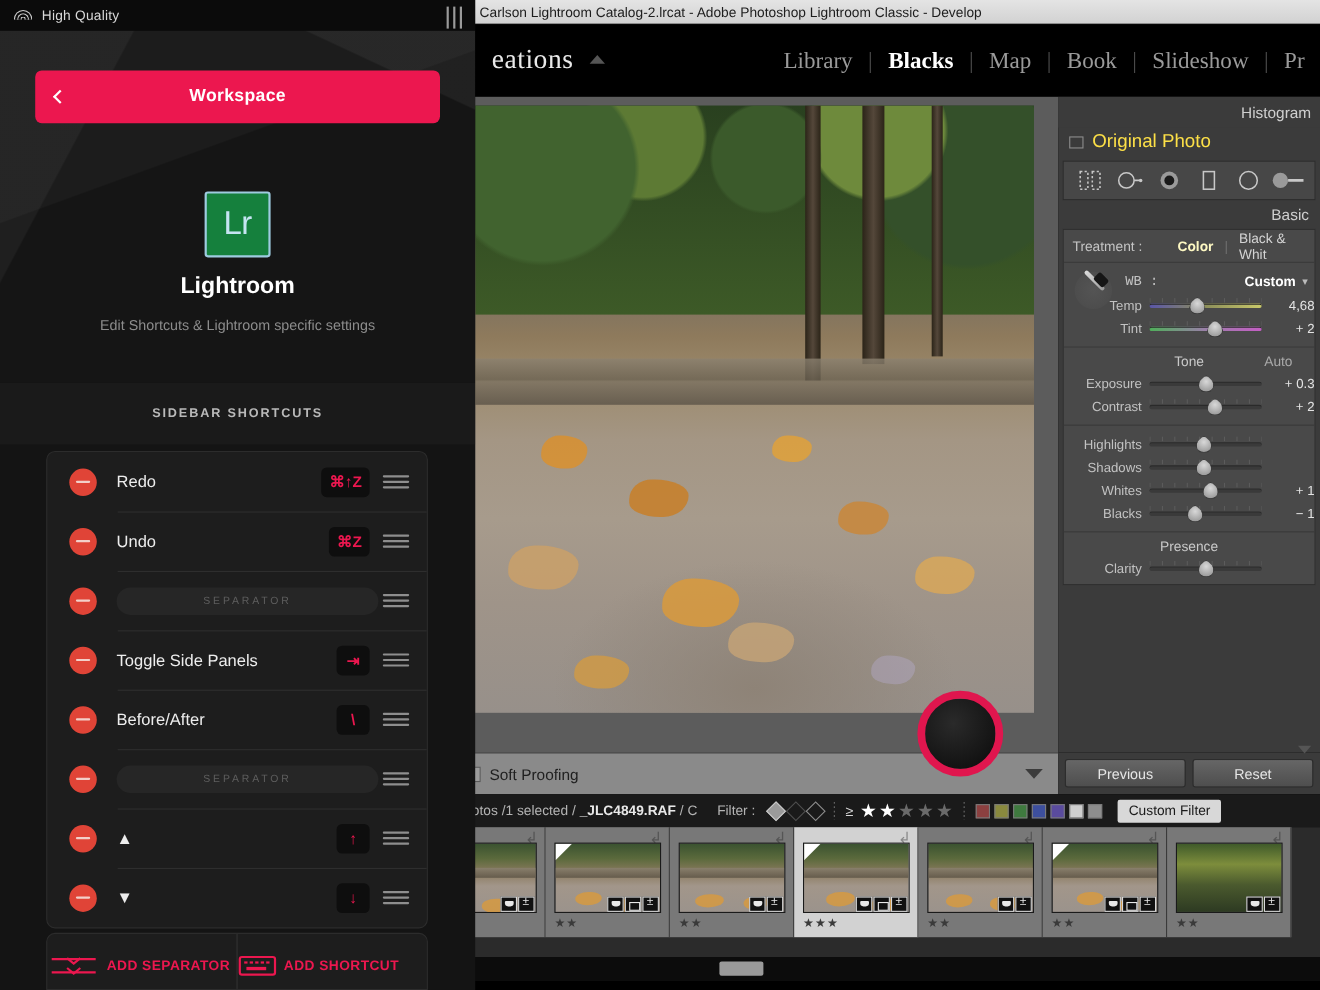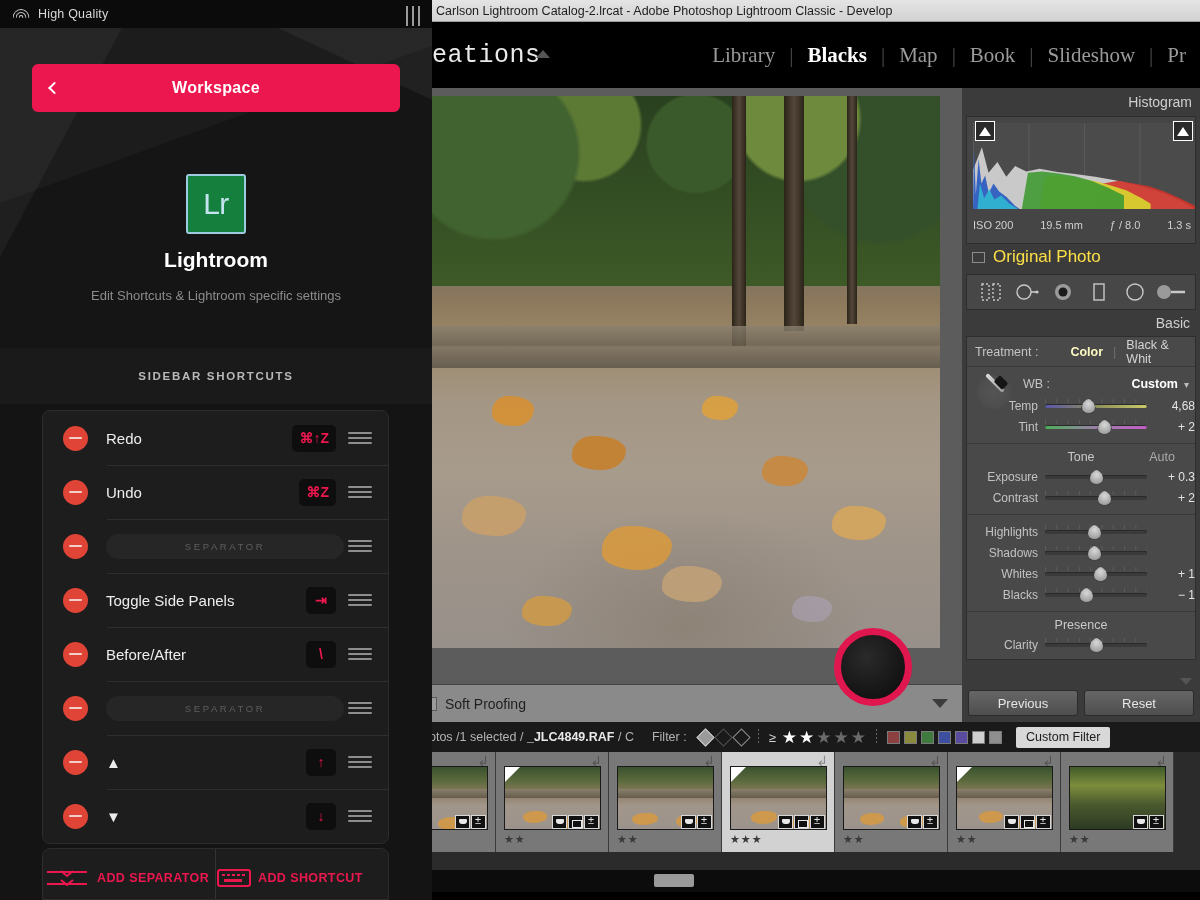--- a/index.html
+++ b/index.html
@@ -125,22 +125,22 @@
     position:absolute; left:0; top:0; width:770px; height:22px;
     background: linear-gradient(#e4e4e4,#d2d2d2); border-bottom:1px solid #9a9a9a;
     display:flex; align-items:center; padding-left:6px;
     color:#1d1d1d; font-size:12.5px; white-space:nowrap; overflow:hidden;
   }
   .modulebar {
     position:absolute; left:0; top:22px; width:770px; height:66px; background:#000;
     display:flex; align-items:center;
   }
   .brand {
-    font-family:Liberation Mono, monospace; color:#e9e9e9; font-size:25px;
-    margin-left:0px; padding-left:2px; letter-spacing:.5px;
+    font-family:Liberation Serif, serif; color:#e9e9e9; font-size:25px;
+    margin-left:15px; padding-left:2px; letter-spacing:.5px;
   }
   .modules { margin-left:auto; display:flex; align-items:center; white-space:nowrap; padding-right:0; }
   .mod { color:#9a9a9a; font-family:"Liberation Serif", serif; font-size:21px; padding:0 14px; }
   .mod.active { color:#fff; font-weight:bold; }
   .mod-div { color:#4a4a4a; font-family:"Liberation Serif", serif; font-size:21px; }
   .top-tri { position:absolute; left:106px; top:28px; width:0;height:0;
     border-left:7px solid transparent;border-right:7px solid transparent;border-bottom:8px solid #555; }
 
   .stage {
     position:absolute; left:0; top:88px; width:532px; height:596px; background:#5c5c5c;
@@ -252,21 +252,21 @@
     background: radial-gradient(circle at 50% 50%, #545454, #4a4a4a); border-radius:50%; }
   .dropper::before {
     content:""; position:absolute; left:6px; top:6px; width:24px; height:4px;
     background:linear-gradient(90deg,#ddd, #999); transform:rotate(45deg); border-radius:2px;
   }
   .dropper::after {
     content:""; position:absolute; right:4px; top:3px; width:12px; height:9px;
     background:#161616; transform:rotate(45deg); border-radius:2px;
   }
   .wb-row { display:flex; align-items:center; justify-content:flex-end; height:22px; color:#c4c4c4; font-size:12.5px; }
-  .wb-row .k { margin-right:auto; margin-left:50px; }
+  .wb-row .k { margin-right:auto; margin-left:50px;font-family:Liberation Mono, monospace; }
   .wb-row .v { color:#fff; font-weight:bold; margin-right:6px; }
   .wb-row .dd { color:#bbb; font-size:10px; }
 
   .slider-row { display:flex; align-items:center; height:21px; font-size:12px; color:#c2c2c2; }
   .slider-row .s-lbl { width:72px; text-align:right; padding-right:7px; flex:none; }
   .slider-row .s-val { width:52px; text-align:right; padding-right:4px; color:#e4e4e4; flex:none; white-space:nowrap; }
   .track { position:relative; width:102px; height:13px; flex:none; }
   .track .bar { position:absolute; left:0; right:0; top:5px; height:4px; background:#3a3a3a; border-radius:2px;
     box-shadow: inset 0 1px 0 #2a2a2a; }
   .track .bar.grad-temp { background: linear-gradient(90deg,#5a56a8,#8d8f5a,#c9c96a); }
@@ -531,43 +531,20 @@
 
     <div class="softproof">
       <span class="sp-check"></span>
       <span>Soft Proofing</span>
       <span class="sp-caret"></span>
     </div>
 
     <div class="rightpanel">
       <div class="panel-hdr">Histogram</div>
 
-      <div class="hist-box">
-        <div class="hist-plot">
-          <div class="hist-grid"></div>
-          <div class="hist-gray"></div>
-          <div class="hist-red"></div>
-          <div class="hist-yellow"></div>
-          <div class="hist-green"></div>
-          <div class="hist-blue"></div>
-          <div class="hist-cyan"></div>
-        </div>
-        <span class="clip-tri" style="left:8px">
-            <i></i>
-          </span>
-        <span class="clip-tri" style="right:2px">
-            <i></i>
-          </span>
-        <div class="hist-meta">
-          <span>ISO 200</span>
-          <span>19.5 mm</span>
-          <span>ƒ / 8.0</span>
-          <span>1.3 s</span>
-        </div>
-      </div>
 
       <div class="orig-photo">
         <span class="chk"></span>
         <span>Original Photo</span>
       </div>
 
       <div class="toolstrip">
         <span class="tool">
           <svg width="22" height="20" viewBox="0 0 22 20">
               <g stroke="#c8c8c8" stroke-width="1.4" fill="none" stroke-dasharray="2 2">

